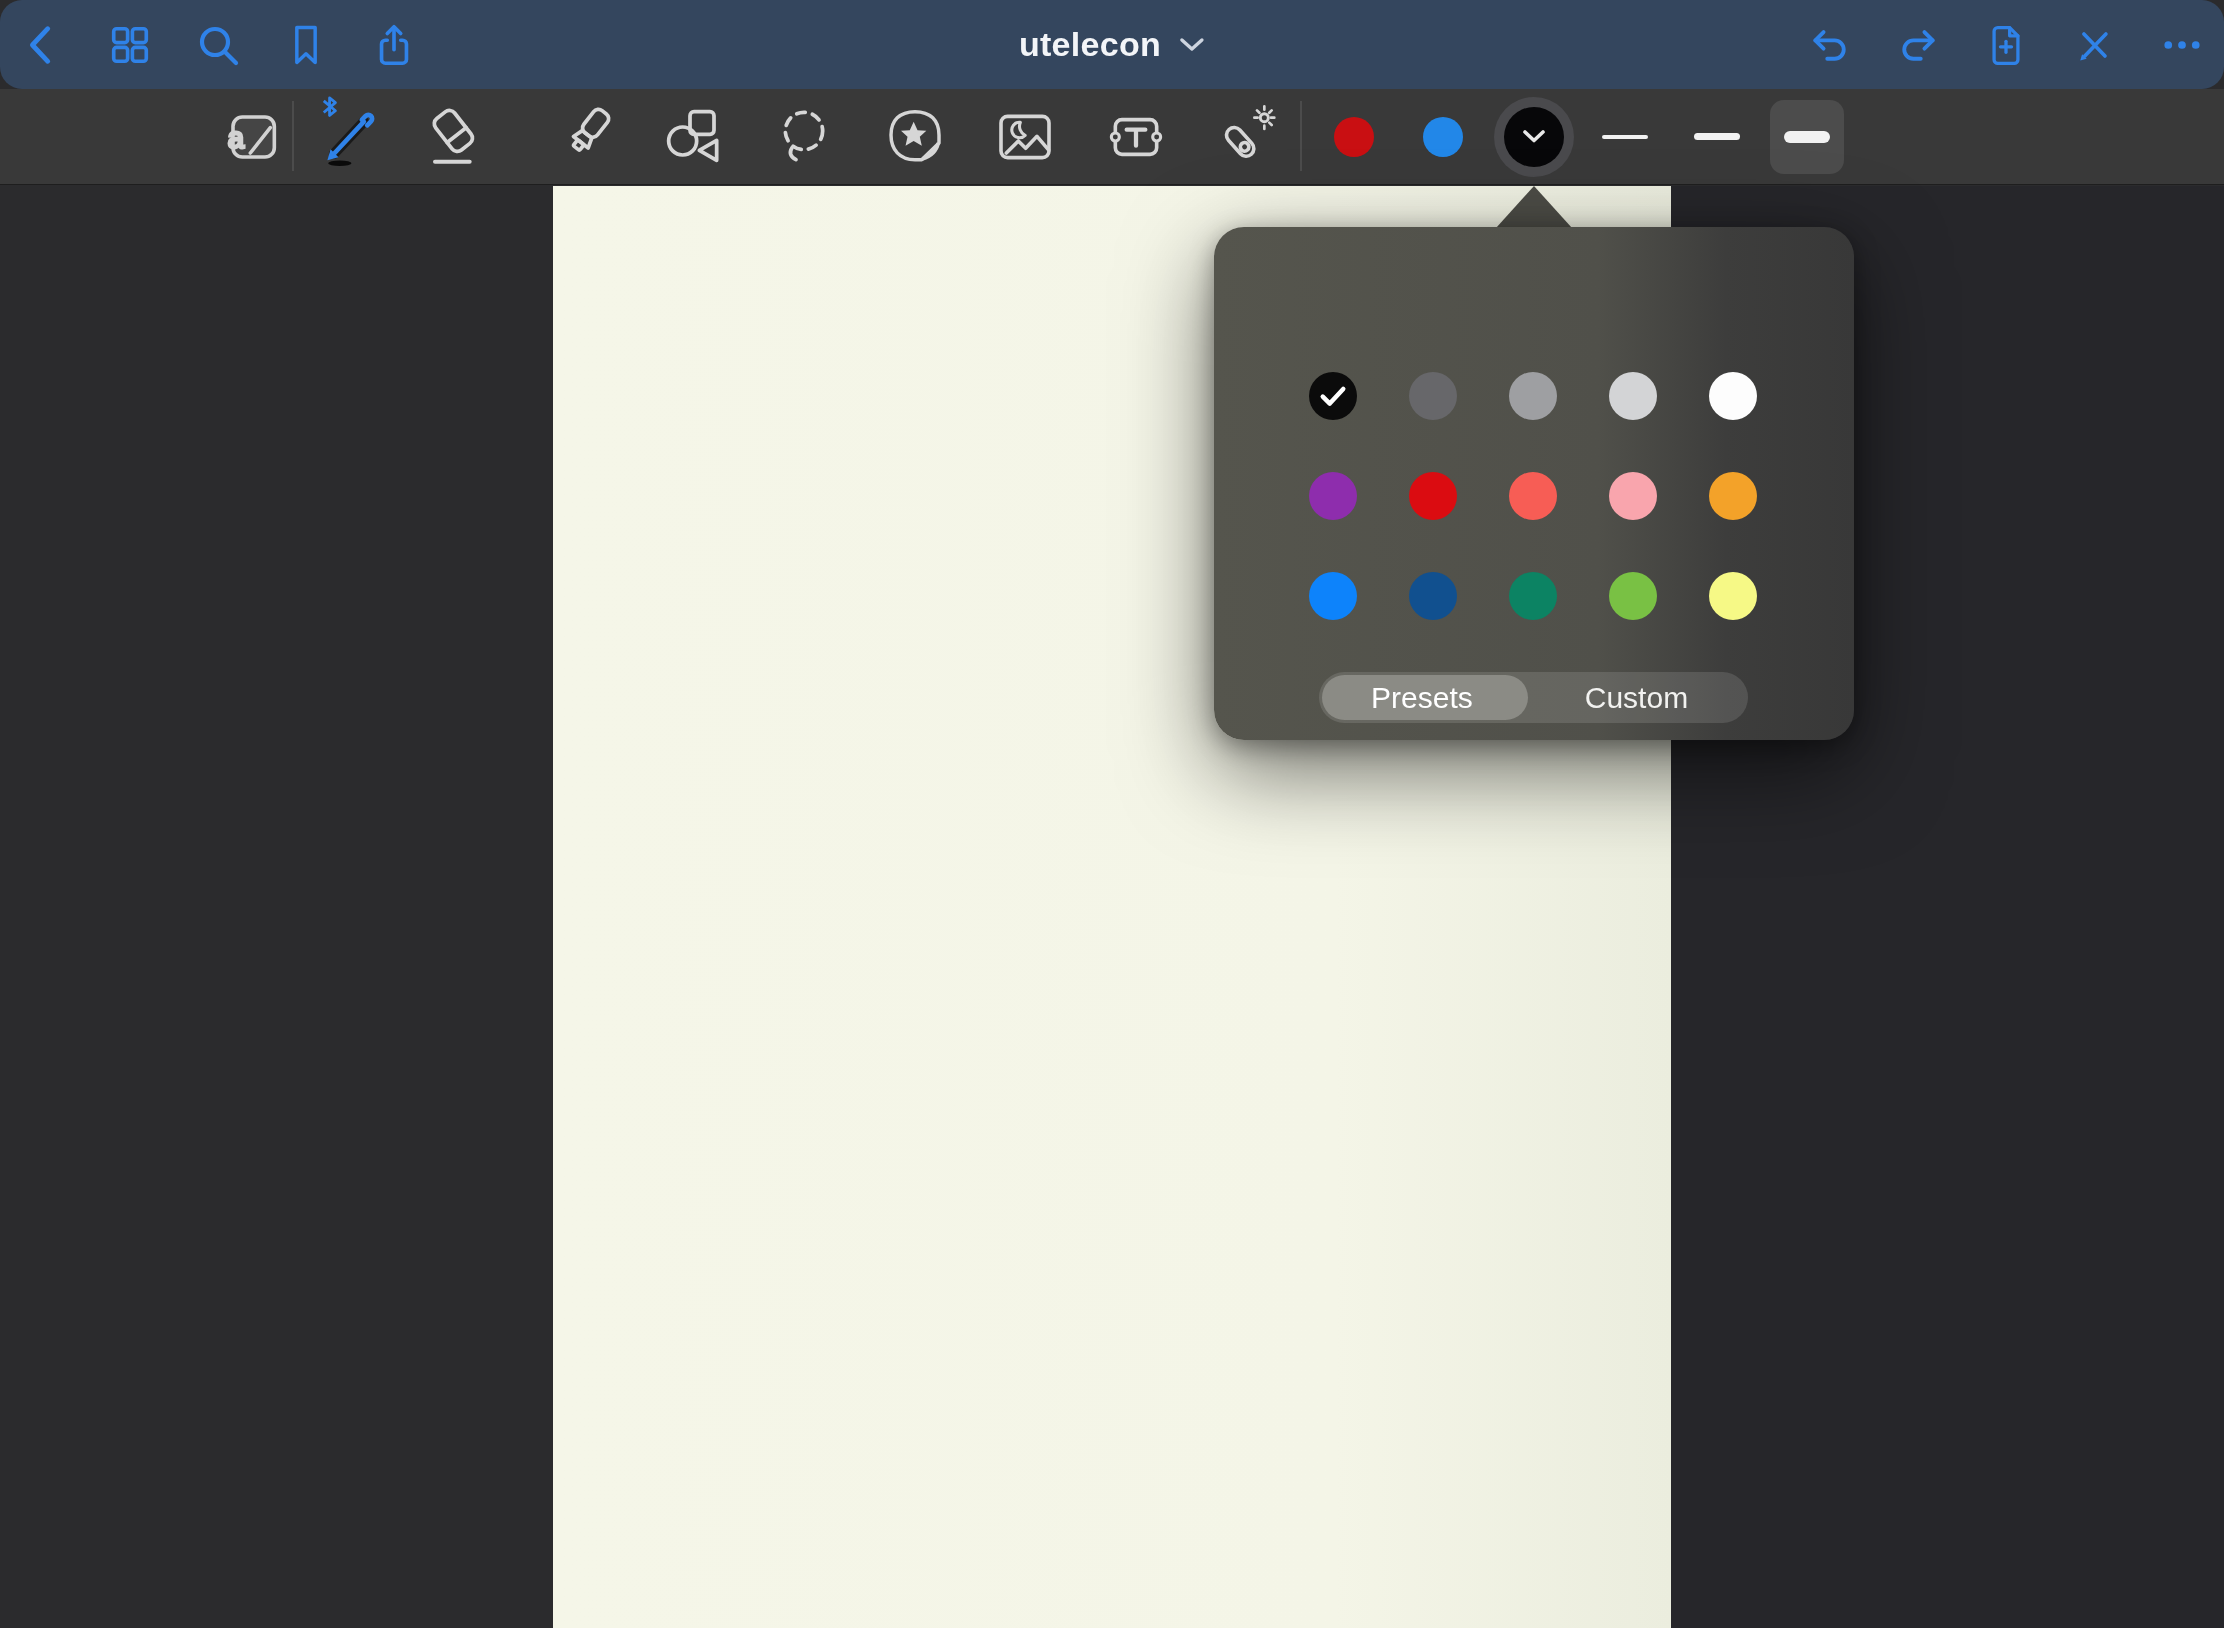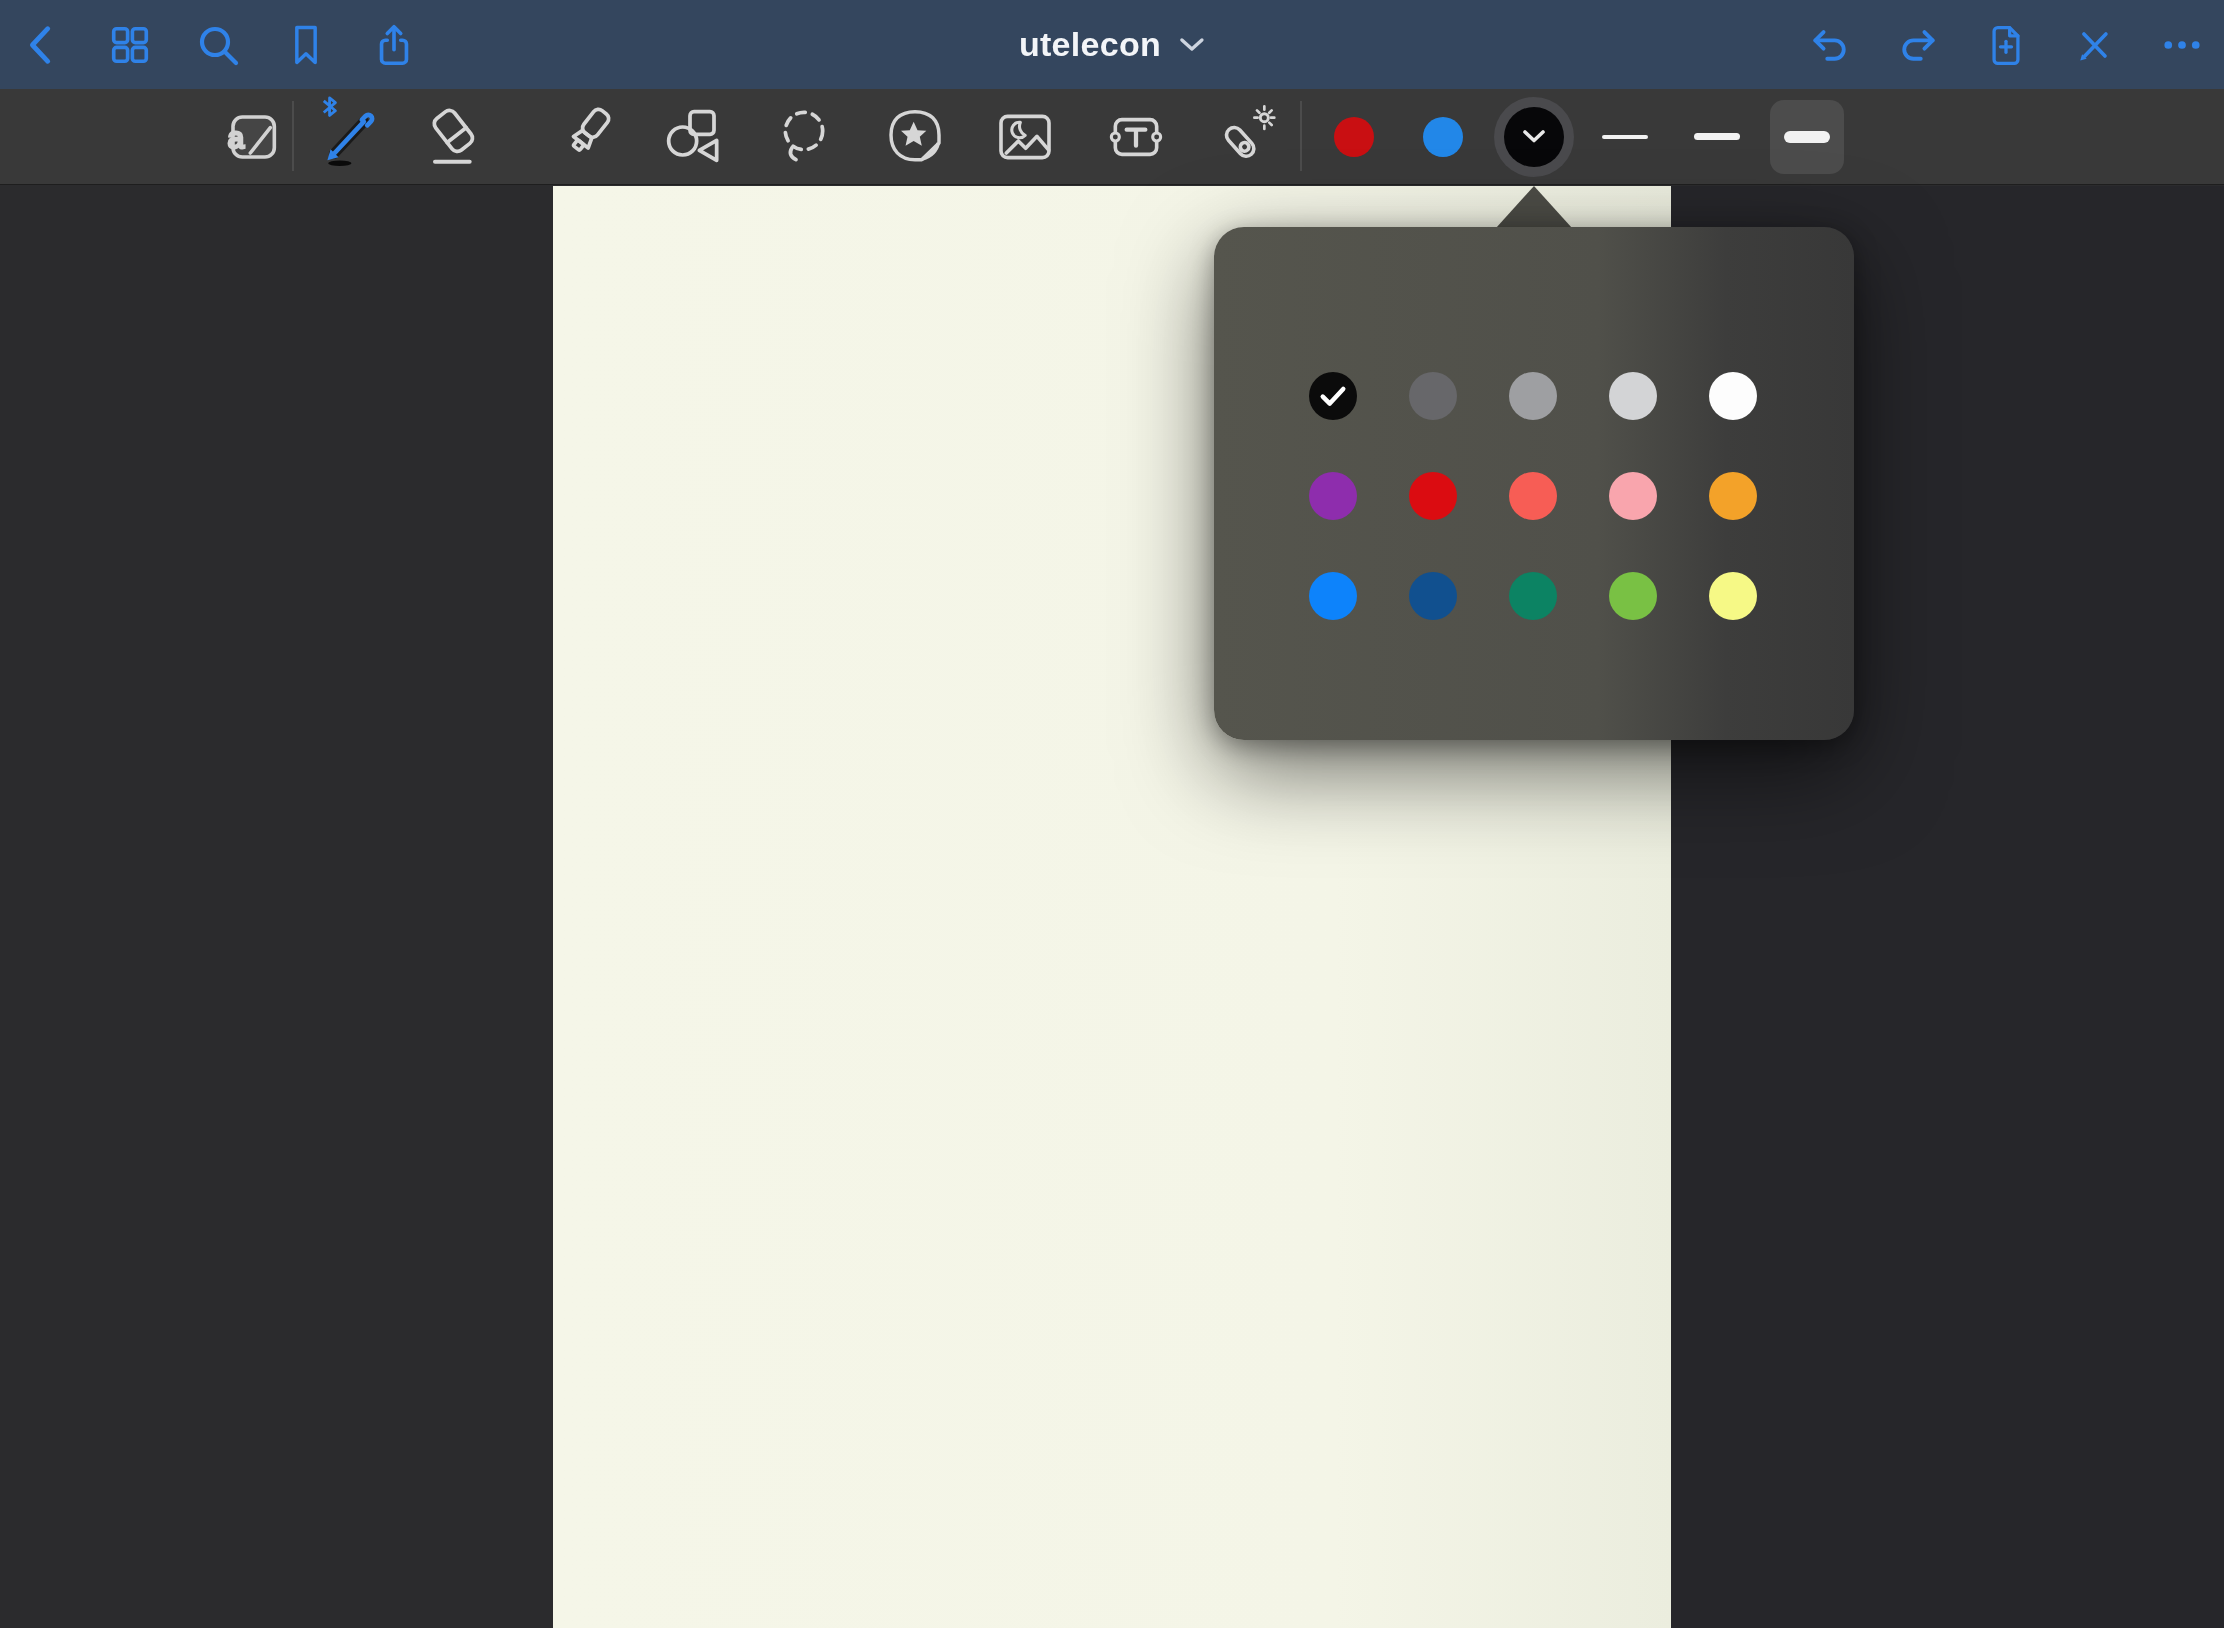--- a/index.html
+++ b/index.html
@@ -1,21 +1,21 @@
 <!DOCTYPE html>
 <html><head>
 <meta charset="utf-8">
 <style>
   * { margin:0; padding:0; box-sizing:border-box; }
   html,body { width:2224px; height:1628px; }
   body { font-family:"Liberation Sans", sans-serif; background:#28282b; overflow:hidden; }
   .screen { position:relative; width:2224px; height:1628px; overflow:hidden; background:#2b2b2d; }
 
   
-  .navbar { position:absolute; left:0; top:0; width:2224px; height:89px; background:#34465e; z-index:30; }
+  .navbar { position:absolute; left:0; top:0; width:2224px; height:89px; background:#34465e; z-index:30;border-radius:22px; }
   .nav-group { position:absolute; top:0; height:89px; display:flex; align-items:center; gap:36px; }
   .nav-left  { left:16px; }
   .nav-right { right:16px; }
   .nav-btn { width:52px; height:60px; display:flex; align-items:center; justify-content:center; color:#2f82e8; }
   .nav-btn svg { display:block; }
   .doc-title-wrap { position:absolute; left:50%; top:0; height:89px; transform:translateX(-50%);
                     display:flex; align-items:center; gap:18px; cursor:default; }
   .doc-title { color:#f3f5f8; font-size:34px; font-weight:700; letter-spacing:.3px; }
 
   
@@ -297,15 +297,20 @@
       <div class="swatch" style="background: rgb(247, 93, 85);"></div>
       <div class="swatch" style="background: rgb(249, 165, 173);"></div>
       <div class="swatch" style="background: rgb(243, 162, 41);"></div>
       <div class="swatch" style="background: rgb(13, 131, 251);"></div>
       <div class="swatch" style="background: rgb(17, 80, 143);"></div>
       <div class="swatch" style="background: rgb(12, 131, 99);"></div>
       <div class="swatch" style="background: rgb(121, 193, 68);"></div>
       <div class="swatch" style="background: rgb(246, 249, 134);"></div>
     </div>
 
+    <div class="seg-track">
+      <div class="seg-selected-bg"></div>
+      <div class="seg-label first">Presets</div>
+      <div class="seg-label second">Custom</div>
+    </div>
   </div>
 
 </div>
 
 </body></html>

